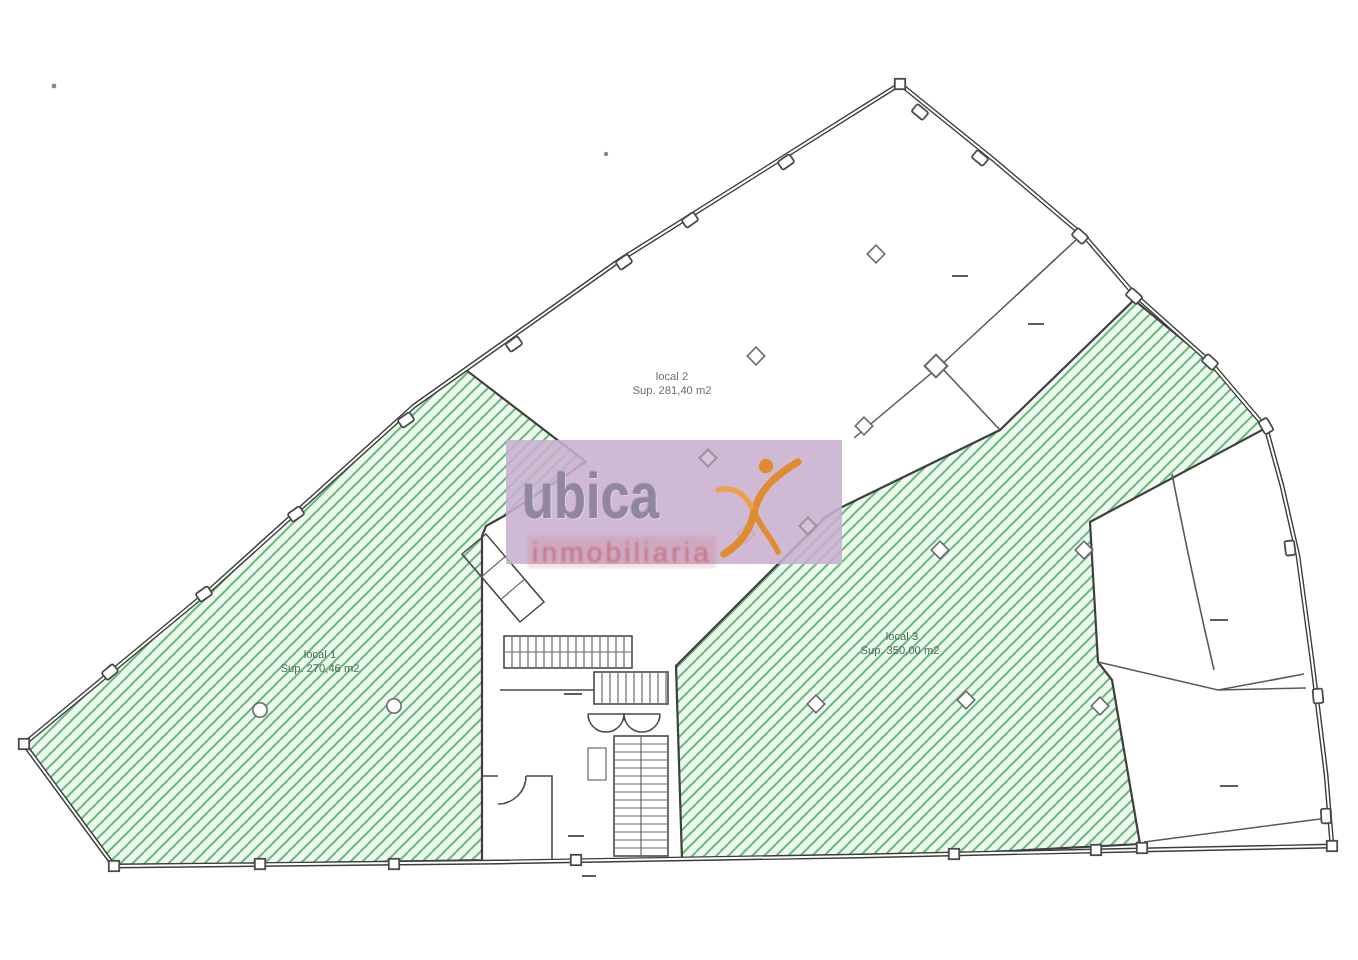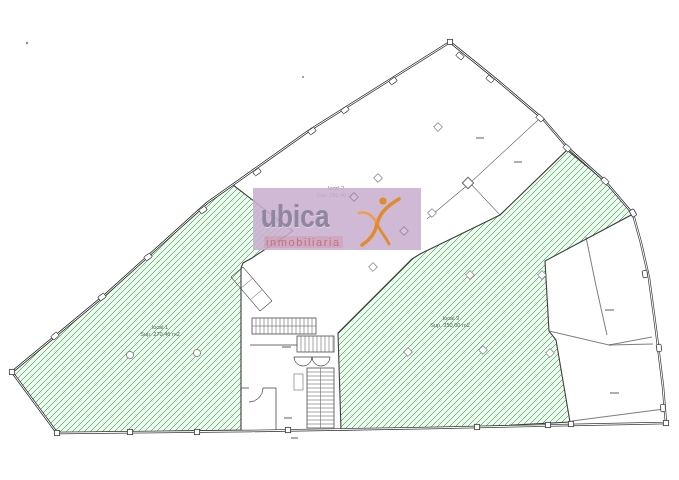--- a/index.html
+++ b/index.html
@@ -17,27 +17,27 @@
   .pl{fill:#ffffff;stroke:#4a4a4a;stroke-width:0.9;}
   .dm{fill:#ffffff;stroke:#6a6a6a;stroke-width:0.8;}
   .sq{fill:#ffffff;stroke:#4a4a4a;stroke-width:0.9;}
   .ci{fill:#ffffff;stroke:#6a6a6a;stroke-width:0.8;}
   .lbl{font-family:"Liberation Sans",sans-serif;font-size:5.6px;fill:#6e6e6e;text-anchor:middle;}
   .lblg{font-family:"Liberation Sans",sans-serif;font-size:5.6px;fill:#4f6a58;text-anchor:middle;}
   .micro{stroke:#5c5c5c;stroke-width:1;}
   .speck{fill:#8a8a8a;}
 
   
-  .watermark{position:absolute;left:253px;top:188px;width:168px;height:62px;
+  .watermark{position:absolute;left:253px;top:220px;width:168px;height:62px;
              background:rgba(200,175,206,0.88);}
   .brand{position:absolute;left:8px;top:-1px;font-weight:bold;font-size:32px;line-height:58px;
          color:#90869f;letter-spacing:0px;transform:scaleX(0.82);transform-origin:left center;
          text-shadow:0.6px 0.6px 0 rgba(255,255,255,0.35), -0.4px -0.4px 0 rgba(90,70,100,0.25);
          filter:blur(0.3px);}
-  .tagline{position:absolute;left:11px;top:48px;font-size:11px;letter-spacing:1.6px;
+  .tagline{position:absolute;left:11px;top:48px;font-size:14px;letter-spacing:1.6px;
            color:#c4707c;background:rgba(209,116,128,0.22);padding:0 2px;filter:blur(0.55px);
            white-space:nowrap;}
   .figure{position:absolute;right:2px;top:2px;}
 </style>
 </head>
 <body>
 
 <div class="stage">
 
   <svg class="plan-svg" width="679" height="480" viewBox="0 0 679 480">

